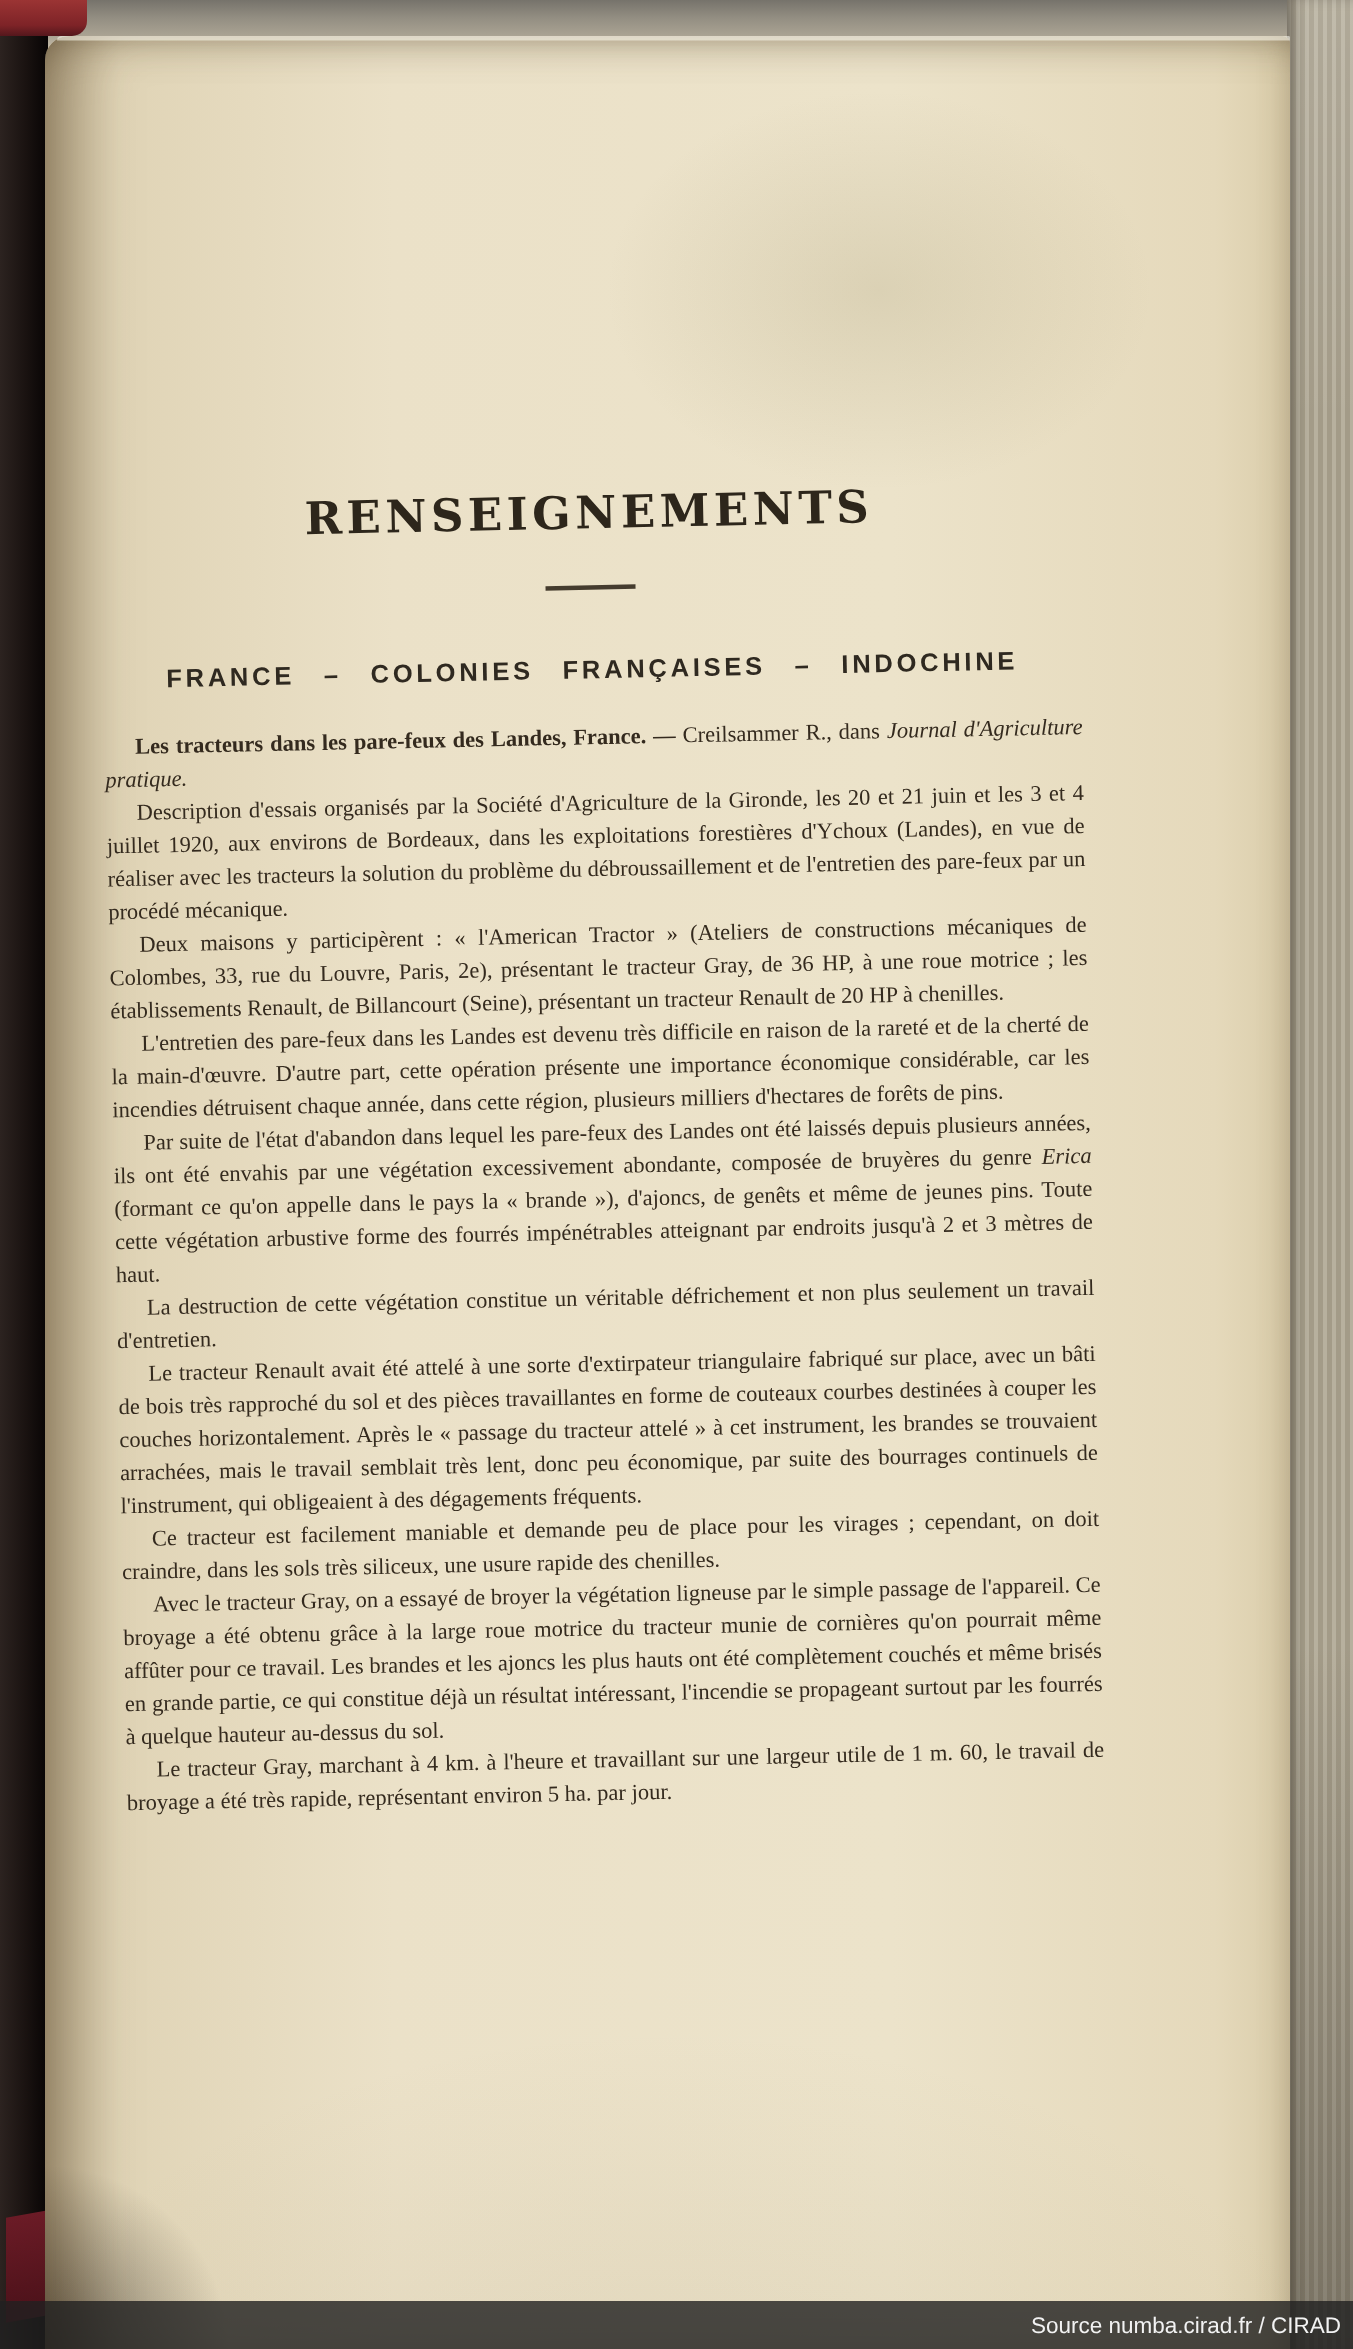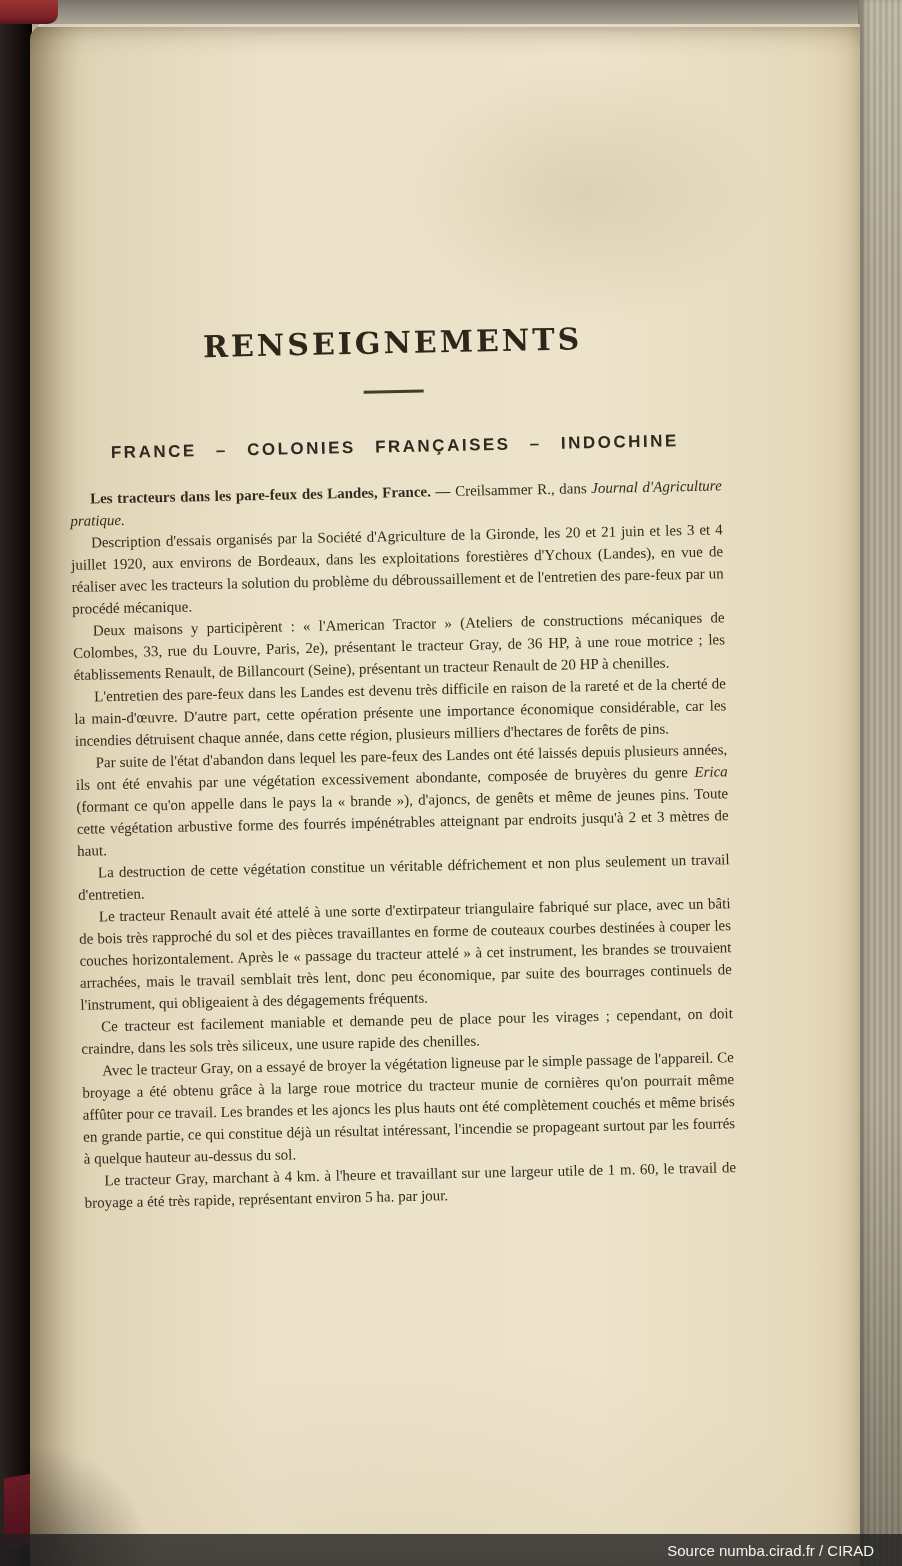--- a/index.html
+++ b/index.html
@@ -133,21 +133,21 @@
 
   
   .source-bar {
     position: absolute;
     left: 0; right: 0; bottom: 0;
     height: 32px;
     background: rgba(32,32,32,0.80);
     display: flex;
     align-items: center;
     justify-content: flex-end;
-    padding-right: 28px;
+    padding-right: 8px;
     box-sizing: border-box;
     z-index: 10;
   }
   .source-text {
     font-family: "Liberation Sans", sans-serif;
     font-size: 15px;
     color: #f2f2f2;
   }
 </style>
 </head>

